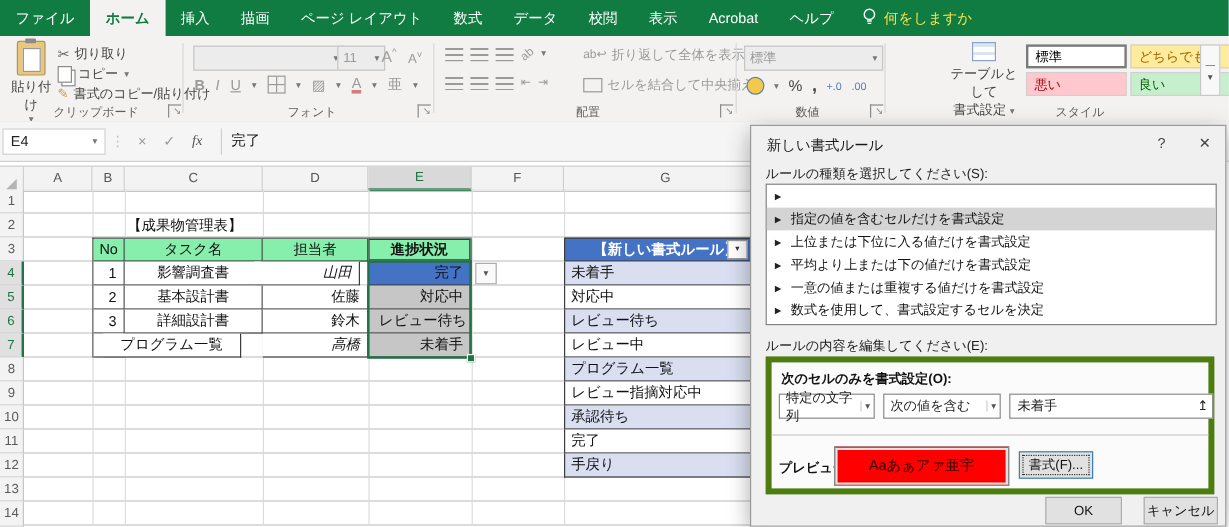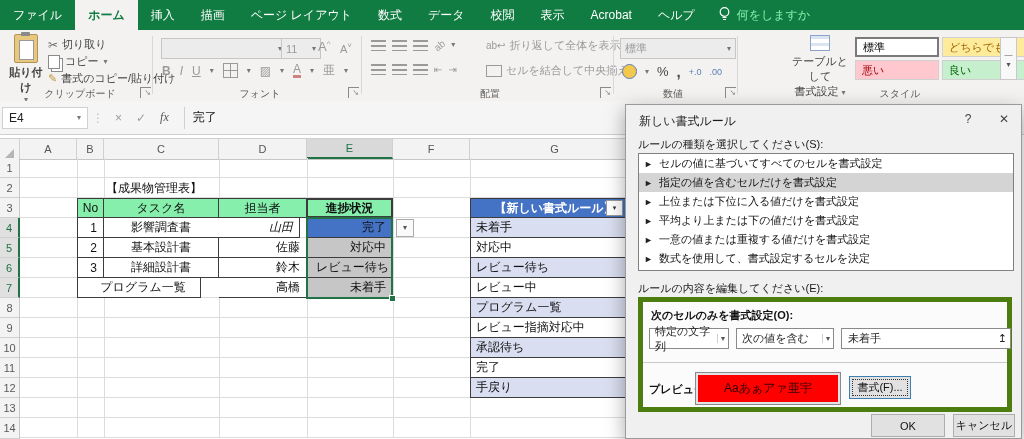--- a/index.html
+++ b/index.html
@@ -3,21 +3,21 @@
 <meta charset="utf-8">
 <style>
   html,body{margin:0;padding:0;}
   body{width:1024px;height:439px;position:relative;overflow:hidden;
        font-family:"Liberation Sans","DejaVu Sans",sans-serif;background:#fff;font-size:12px;color:#222;}
   .abs{position:absolute;}
   
   .tabbar{position:absolute;left:0;top:0;width:1024px;height:30px;background:#107C41;display:flex;align-items:stretch;}
   .tab{color:#fff;font-size:12px;display:flex;align-items:center;padding:0 13px;cursor:default;}
   .tab.active{background:#f3f2f1;color:#107C41;font-weight:bold;}
-  .tellme{color:#86efac;display:flex;align-items:center;gap:6px;padding:0 10px;font-size:12px;}
+  .tellme{color:#fde047;display:flex;align-items:center;gap:6px;padding:0 10px;font-size:12px;}
   
   .ribbon{position:absolute;left:0;top:30px;width:1024px;height:71px;background:#f3f2f1;border-bottom:1px solid #d2d0ce;}
   .gsep{position:absolute;top:6px;width:1px;height:58px;background:#d8d8d8;}
   .glabel{position:absolute;top:57px;font-size:10px;color:#605e5c;text-align:center;}
   .launcher{position:absolute;top:57px;width:10px;height:10px;border-top:1px solid #8a8a8a;border-left:1px solid #8a8a8a;font-size:8px;color:#8a8a8a;line-height:9px;text-align:right;}
   .rtxt{font-size:11px;color:#444;}
   .dis{color:#9a9a9a;}
   .dd{font-size:8px;color:#777;}
   .combo{position:absolute;height:19px;background:#ececec;border:1px solid #c8c6c4;display:flex;align-items:center;justify-content:space-between;padding:0 4px;font-size:11px;color:#9a9a9a;}
   .clip-board{width:22px;height:27px;background:#e8c87e;border:1px solid #b39355;border-radius:2px;position:relative;}
@@ -98,21 +98,21 @@
   </div>
 </div>
 
 <div class="ribbon">
 
   <div class="abs" style="left:8px;top:4px;width:36px;text-align:center;">
     <div class="clip-board" style="margin:0 auto;">
         <span class="clip-top"></span>
         <span class="clip-page"></span>
       </div>
-    <div class="rtxt" style="margin-top:2px;font-weight:bold;">貼り付け</div>
+    <div class="rtxt" style="margin-top:2px;">貼り付け</div>
     <div class="dd">▾</div>
   </div>
   <div class="abs" style="left:48px;top:7px;display:flex;align-items:center;gap:4px;">
     <span style="color:#666;">✂</span>
     <span class="rtxt">切り取り</span>
   </div>
   <div class="abs" style="left:48px;top:24px;display:flex;align-items:center;gap:5px;">
     <span class="copy-ic"></span>
     <span class="rtxt">コピー</span>
     <span class="dd">▾</span>
@@ -276,21 +276,21 @@
 <div class="cell bcell rt" style="left:219px;top:238px;width:88px;">佐藤</div>
 <div class="cell bcell rt" style="left:307px;top:238px;width:86px;background:#C6C6C6;">対応中</div>
 
 <div class="cell bcell rt" style="left:78px;top:258px;width:26px;">3</div>
 <div class="cell bcell ctr" style="left:104px;top:258px;width:115px;">詳細設計書</div>
 <div class="cell bcell rt" style="left:219px;top:258px;width:88px;">鈴木</div>
 <div class="cell bcell rt" style="left:307px;top:258px;width:86px;background:#C6C6C6;padding-right:3px;">レビュー待ち</div>
 
 <div class="cell bcell rt" style="left:78px;top:278px;width:26px;">4</div>
 <div class="cell bcell ctr" style="left:86px;top:278px;width:115px;">プログラム一覧</div>
-<div class="cell bcell rt" style="left:219px;top:278px;width:88px;">高橋</div>
+<div class="cell bcell rt" style="left:219px;top:278px;width:88px;font-style:italic;">高橋</div>
 <div class="cell bcell rt" style="left:307px;top:278px;width:86px;background:#C6C6C6;">未着手</div>
 
 <div class="selbox"></div>
 <div class="handle"></div>
 <div class="abs" style="left:396px;top:219px;width:18px;height:18px;background:#fafafa;border:1px solid #ababab;box-sizing:border-box;text-align:center;font-size:8px;color:#555;line-height:16px;">▾</div>
 
 <div class="cell ctr" style="left:470px;top:198px;width:170px;background:#4472C4;color:#fff;font-weight:bold;border:1px solid #3c3c3c;">【新しい書式ルール】</div>
 <div class="abs" style="left:606px;top:200px;width:17px;height:16px;background:#fff;border:1px solid #9a9a9a;box-sizing:border-box;text-align:center;font-size:7px;color:#333;line-height:14px;">▾</div>
 <div class="cell mrow" style="left:470px;top:218px;width:170px;background:#D9DEF0;">未着手</div>
 <div class="cell mrow" style="left:470px;top:238px;width:170px;background:#fff;">対応中</div>
@@ -305,21 +305,20 @@
 <div class="dialog">
   <div class="dlg-title">新しい書式ルール</div>
   <div class="dlg-sys" style="left:330px;">?</div>
   <div class="dlg-sys" style="left:366px;">✕</div>
 
   <div class="dlg-label" style="top:32px;">ルールの種類を選択してください(S):</div>
 
   <div class="listbox">
     <div class="litem">
         <span class="larrow">►</span>
-        <span>セルの値に基づいてすべてのセルを書式設定</span>
       </div>
     <div class="litem sel">
         <span class="larrow">►</span>
         <span>指定の値を含むセルだけを書式設定</span>
       </div>
     <div class="litem">
         <span class="larrow">►</span>
         <span>上位または下位に入る値だけを書式設定</span>
       </div>
     <div class="litem">
@@ -351,15 +350,15 @@
     <div class="pinput" style="left:198px;width:170px;">
       <span>未着手</span>
       <span style="font-size:11px;color:#222;">↥</span>
     </div>
     <div class="divline"></div>
     <div class="abs" style="left:6px;top:80px;font-size:11px;font-weight:bold;color:#111;">プレビュー:</div>
     <div class="preview">Aaあぁアァ亜宇</div>
     <div class="btn focus" style="left:206px;top:74px;width:62px;">書式(F)...</div>
   </div>
 
-  <div class="btn" style="left:245px;top:309px;width:74px;">OK</div>
+  <div class="btn" style="left:245px;top:309px;width:64px;">OK</div>
   <div class="btn" style="left:327px;top:309px;width:62px;">キャンセル</div>
 </div>
 
 </body></html>

